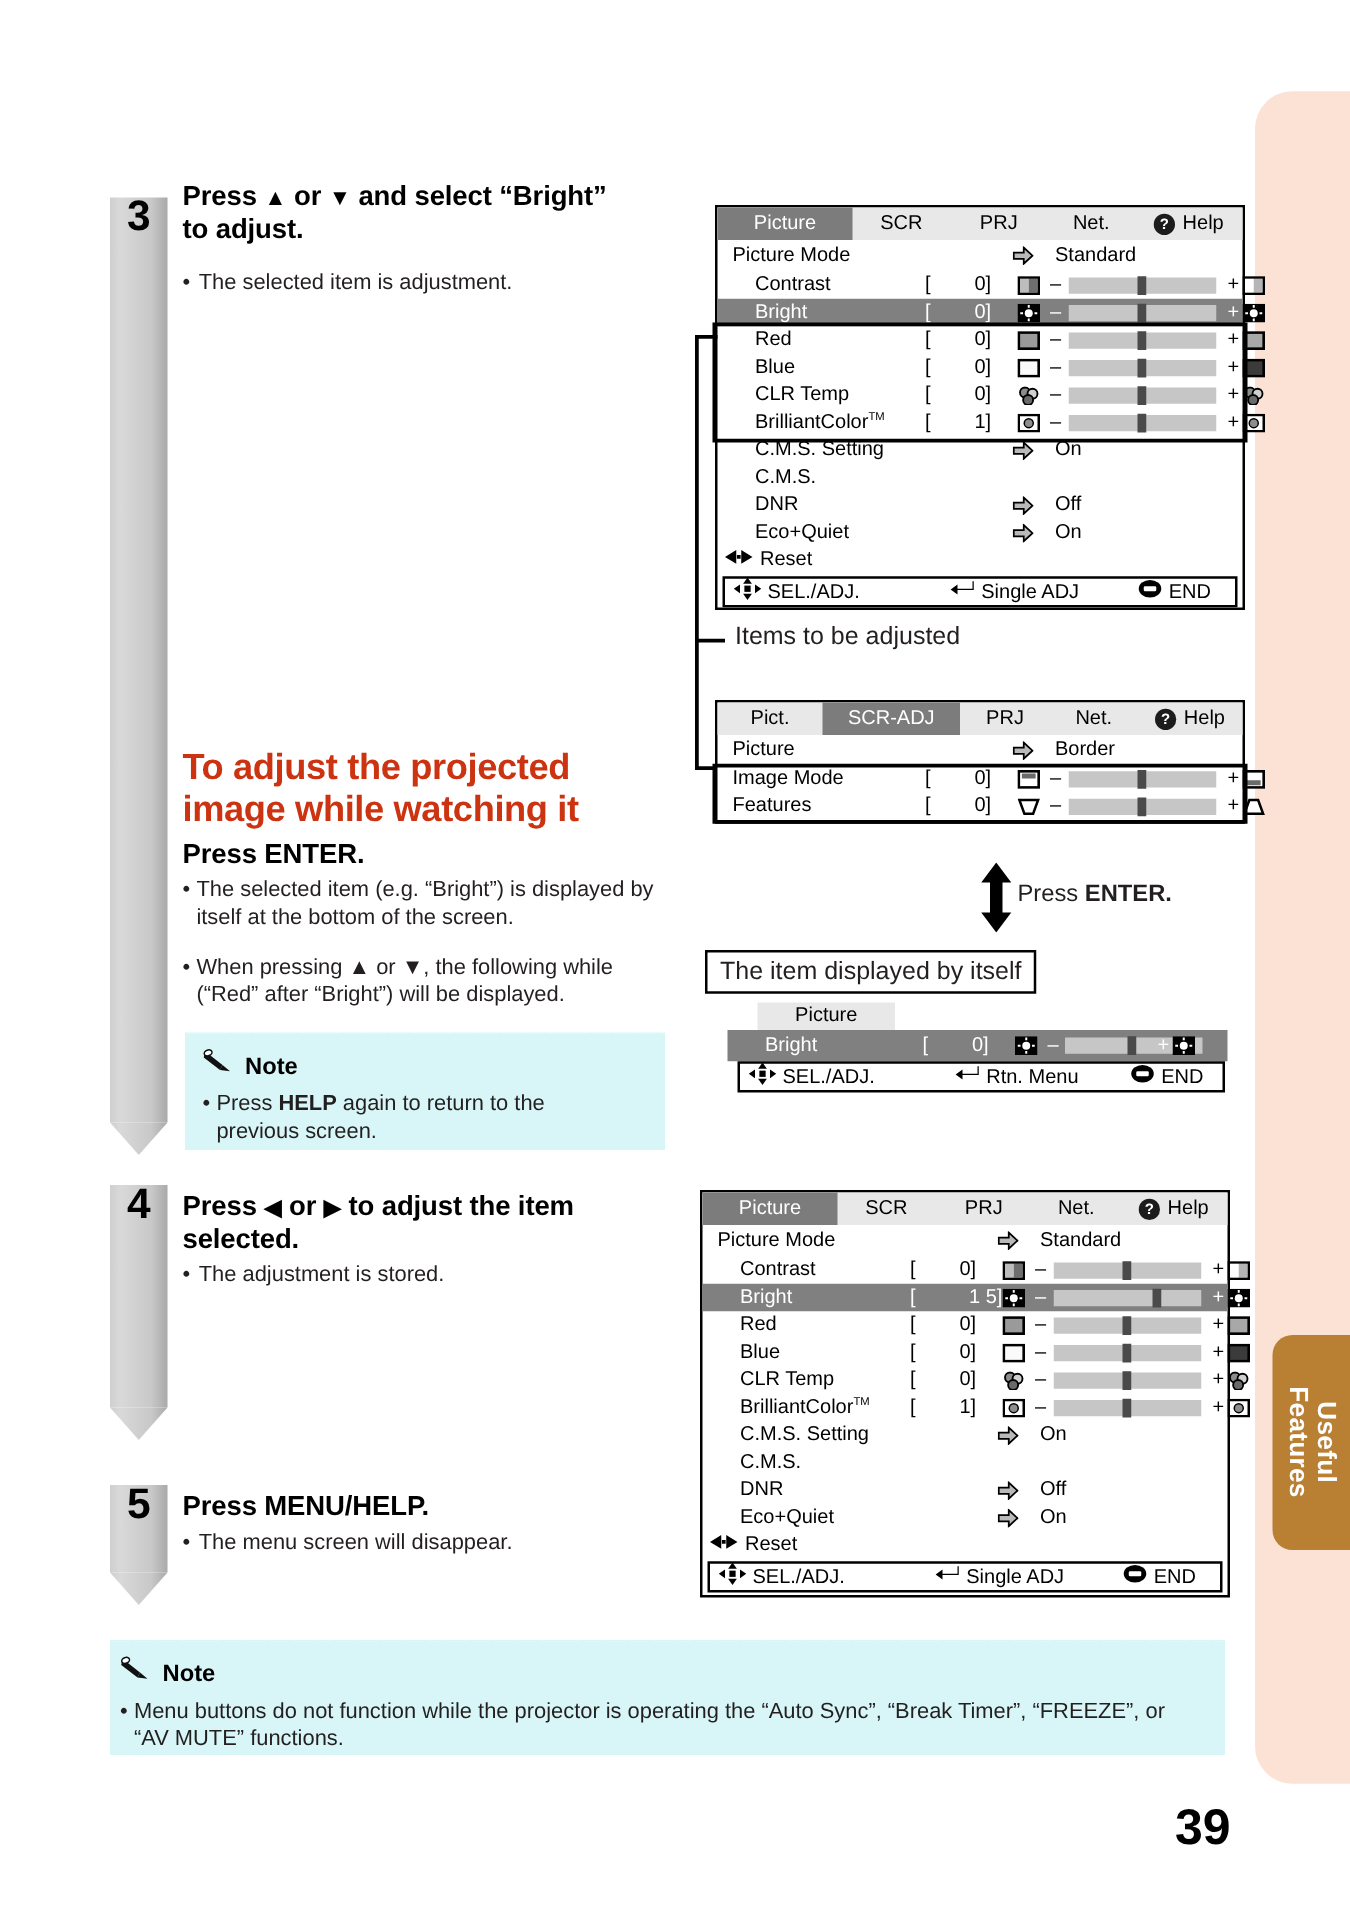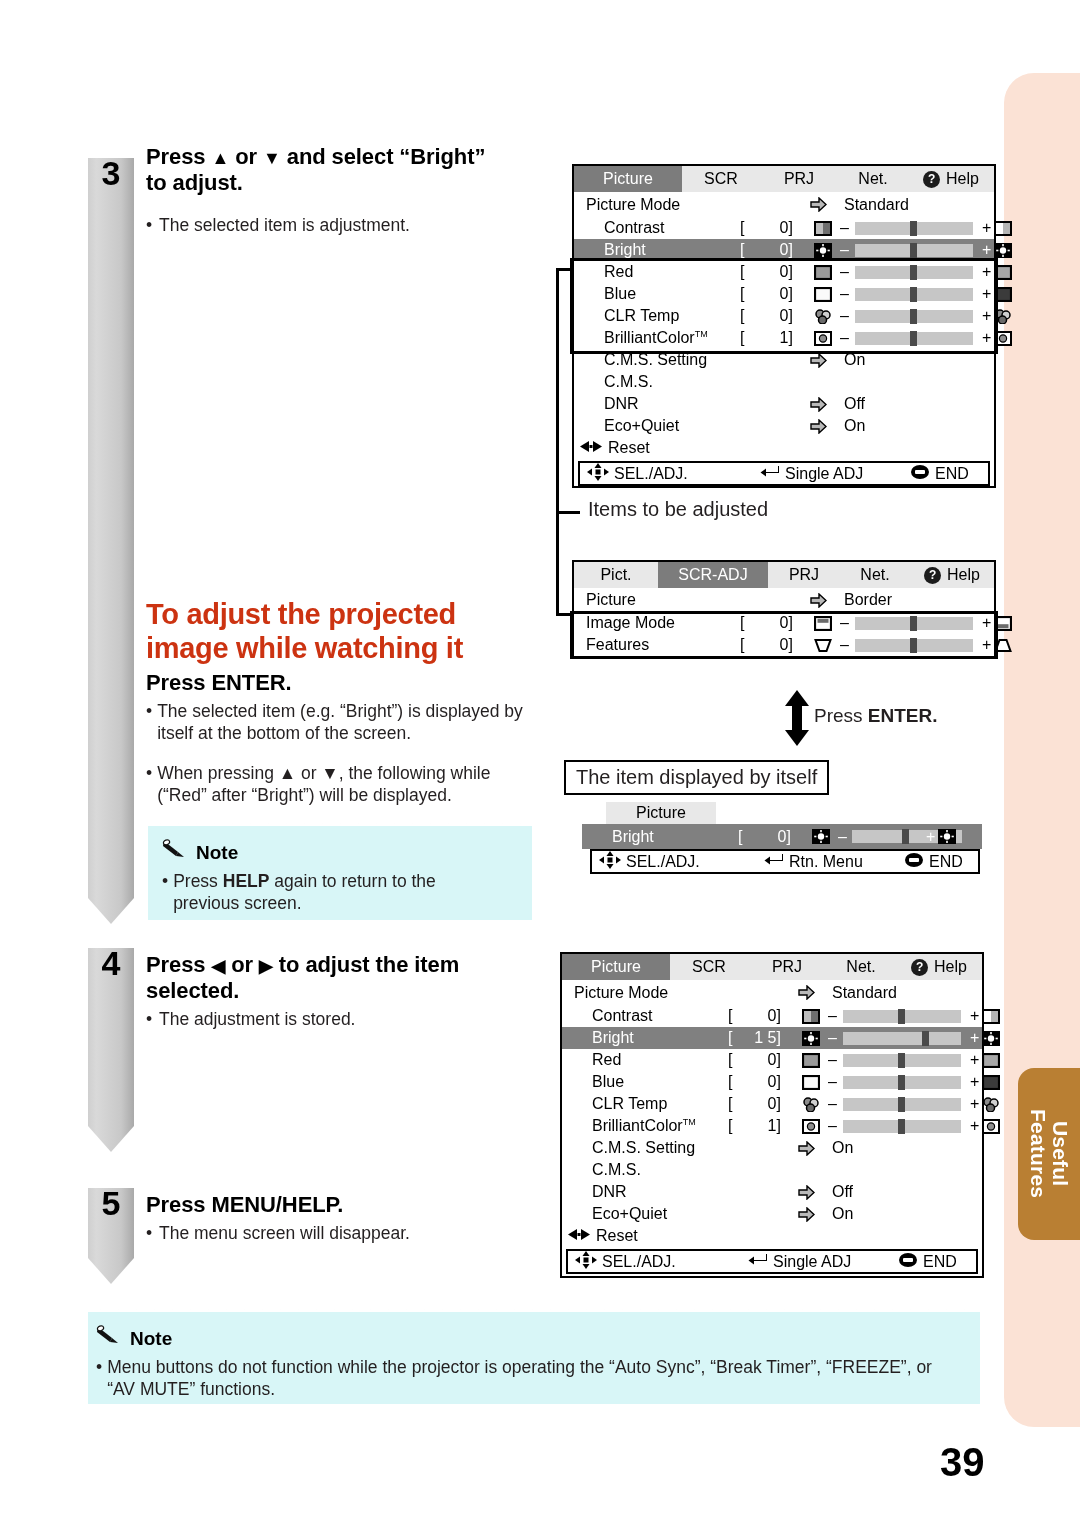--- a/index.html
+++ b/index.html
@@ -691,21 +691,21 @@
         <svg width="18" height="15" viewBox="0 0 18 15">
             <rect x="1" y="1" width="16" height="13" fill="#fff" stroke="#000" stroke-width="2.2"></rect>
             <rect x="2" y="2" width="7" height="11" fill="#ffffff"></rect>
             <rect x="9" y="2" width="7" height="11" fill="#b5b5b5"></rect>
           </svg>
       </span>
     </div>
 
     <div class="osd-row sel">
       <span class="name indent">Bright</span>
-      <span class="valbox" style="position:absolute; left:166px;"><span class="brk">[</span><span style="display:inline-block;width:44px;text-align:right;">1 5</span><span class="brk">]</span></span>
+      <span class="valbox" style="position:absolute; left:166px;"><span class="brk">[</span><span style="display:inline-block;width:44px;text-align:right;margin-left:21px;">1 5</span><span class="brk">]</span></span>
       <span class="icn" style="position:absolute; left:240px;">
         <svg width="18" height="15" viewBox="0 0 18 15">
             <rect x="0" y="0" width="18" height="15" fill="#000"></rect>
             <circle cx="9" cy="7.5" r="3.2" fill="#fff"></circle>
             <g stroke="#fff" stroke-width="1.6">
               <path d="M9 1 V3.2"></path>
               <path d="M9 11.8 V14"></path>
               <path d="M2.2 7.5 H4.4"></path>
               <path d="M13.6 7.5 H15.8"></path>
             </g>

